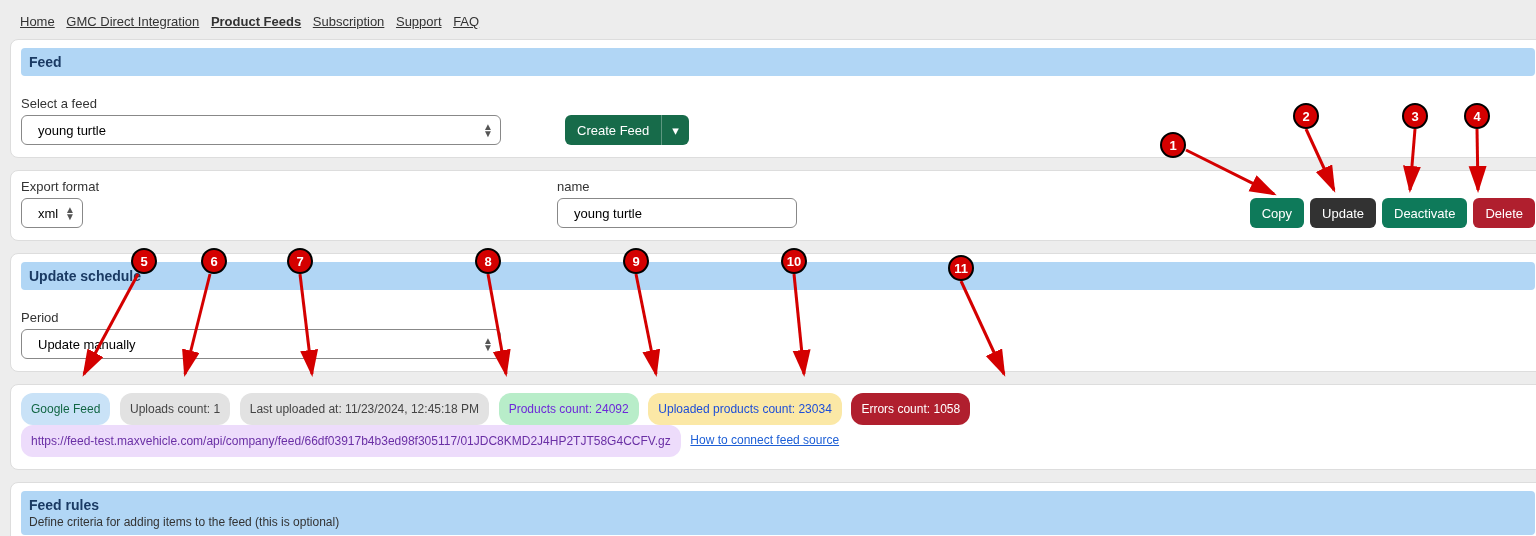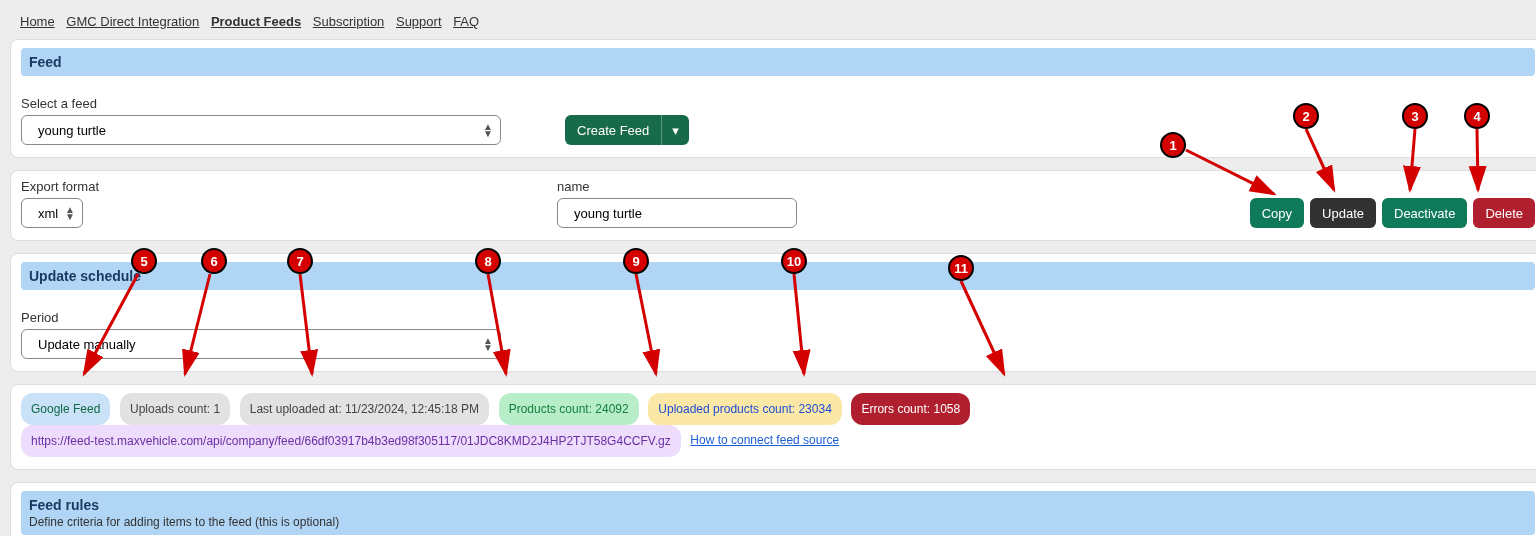--- a/index.html
+++ b/index.html
@@ -118,21 +118,21 @@
     display: inline-block;
     padding: 3px 10px;
     border-radius: 12px;
     font-size: 12px;
     margin-right: 6px;
     vertical-align: middle;
     white-space: nowrap;
   }
   .badge-blue   { background: #c9e2f7; color: #164; }
   .badge-gray   { background: #e2e2e2; color: #444; }
-  .badge-green  { background: #b8edc9; color: #15803d; }
+  .badge-green  { background: #b8edc9; color: #6d28d9; }
   .badge-yellow { background: #fbe8a6; color: #1d4ed8; }
   .badge-red    { background: #b01f2e; color: #fff; }
   .badge-purple { background: #eddcfb; color: #6a2fa5; }
   a.link { color: #1d5fd6; text-decoration: underline; font-size: 12px; }
   .norules {
     text-align: center;
     font-size: 18px;
     font-weight: bold;
     color: #6b6b00;
     padding: 12px 0 0 0;

